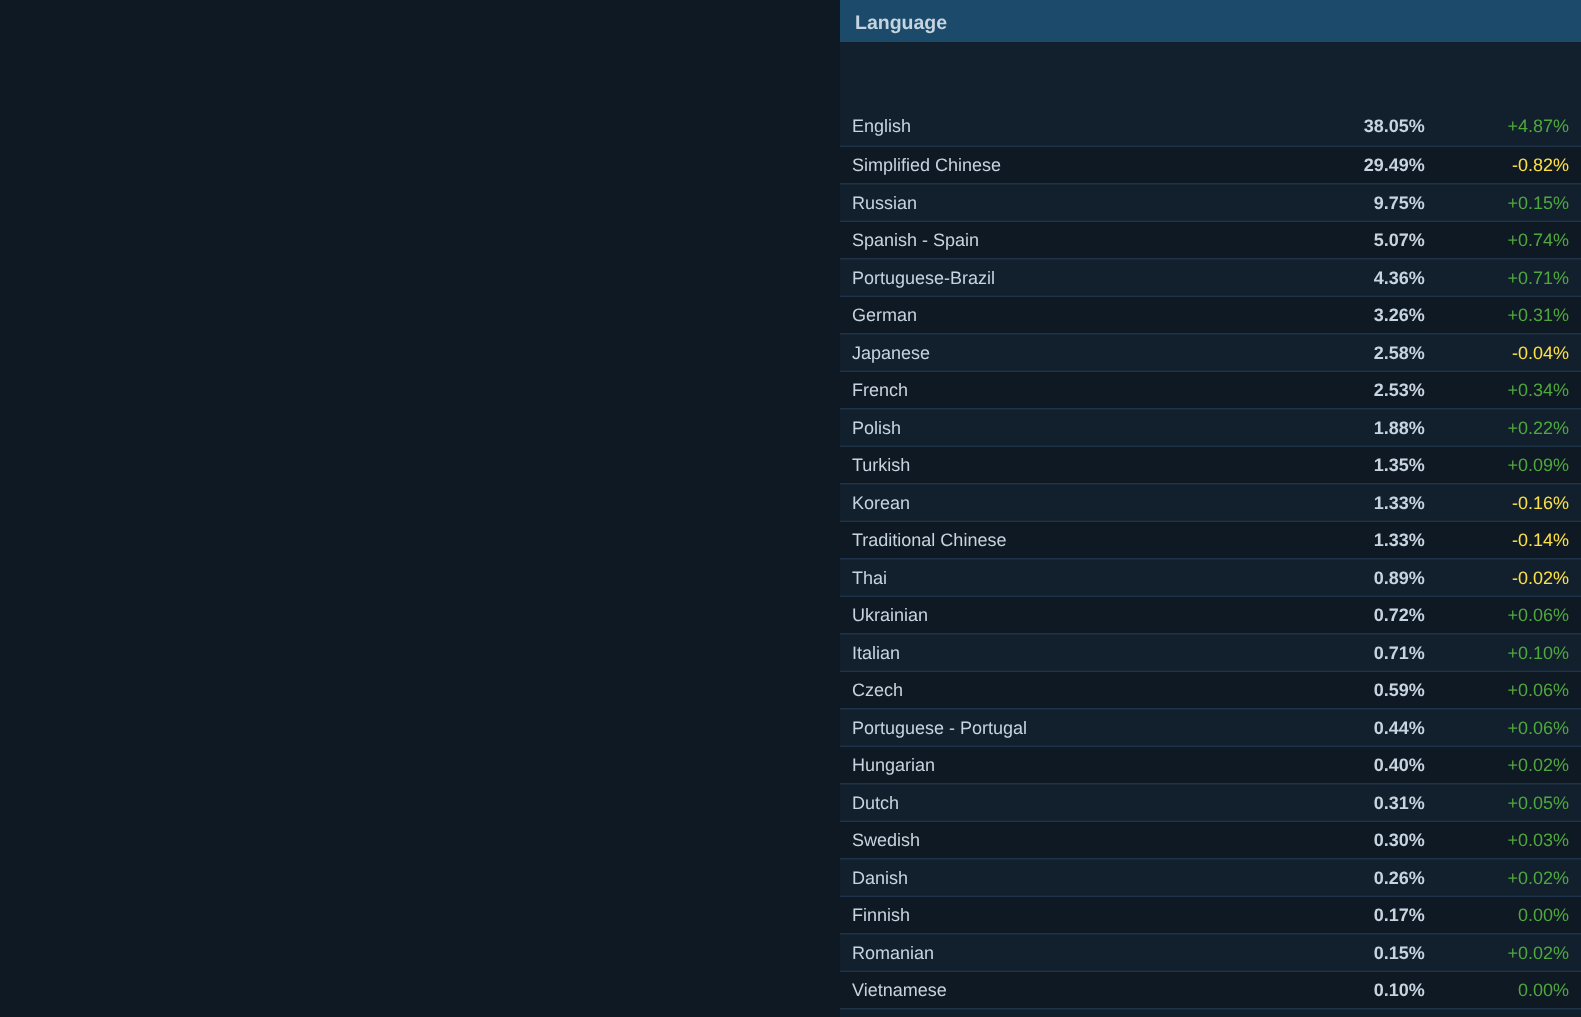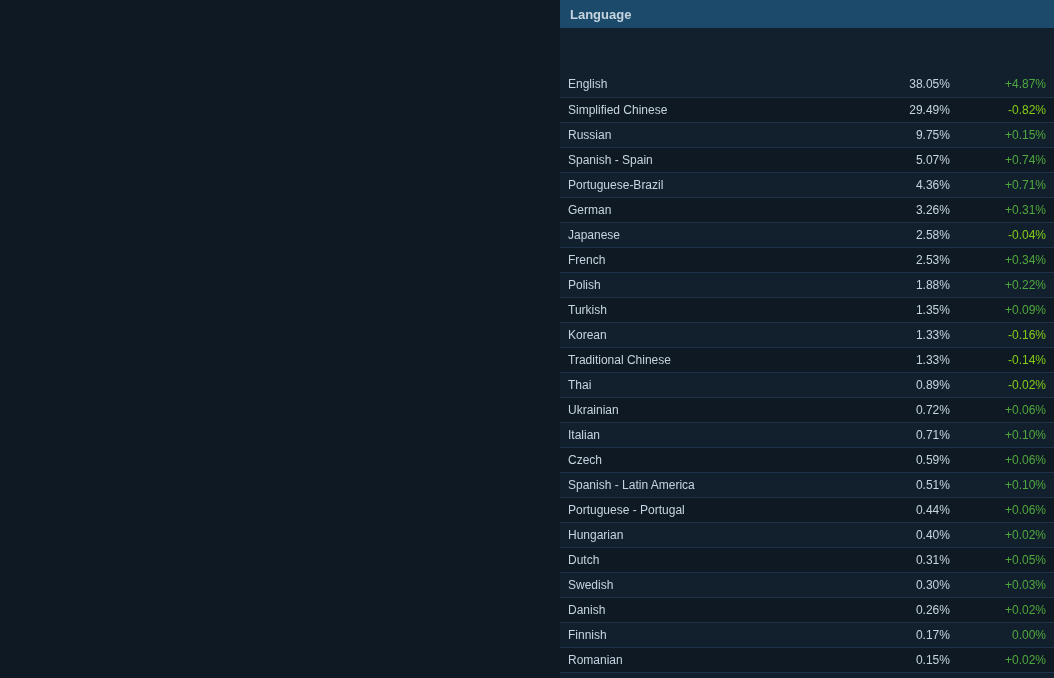--- a/index.html
+++ b/index.html
@@ -73,36 +73,36 @@
       width: 220px;
       color: #c6d4df;
       font-size: 12px;
     }
 
     .col-percent {
       width: 70px;
       text-align: right;
       color: #c6d4df;
       font-size: 12px;
-      font-weight: normal;
+      font-weight: bold;
     }
 
     .col-change {
       width: 70px;
       text-align: right;
       font-size: 12px;
       padding-right: 12px;
     }
 
     .positive {
       color: #4fa83d;
     }
 
     .negative {
-      color: #84cc16;
+      color: #fde047;
     }
 
     .neutral {
       color: #4fa83d;
     }
   </style>
 </head>
 <body>
 
 <div class="page-container">
@@ -187,25 +187,20 @@
             <td class="col-language">Italian</td>
             <td class="col-percent">0.71%</td>
             <td class="col-change positive">+0.10%</td>
           </tr>
           <tr>
             <td class="col-language">Czech</td>
             <td class="col-percent">0.59%</td>
             <td class="col-change positive">+0.06%</td>
           </tr>
           <tr>
-            <td class="col-language">Spanish - Latin America</td>
-            <td class="col-percent">0.51%</td>
-            <td class="col-change positive">+0.10%</td>
-          </tr>
-          <tr>
             <td class="col-language">Portuguese - Portugal</td>
             <td class="col-percent">0.44%</td>
             <td class="col-change positive">+0.06%</td>
           </tr>
           <tr>
             <td class="col-language">Hungarian</td>
             <td class="col-percent">0.40%</td>
             <td class="col-change positive">+0.02%</td>
           </tr>
           <tr>

